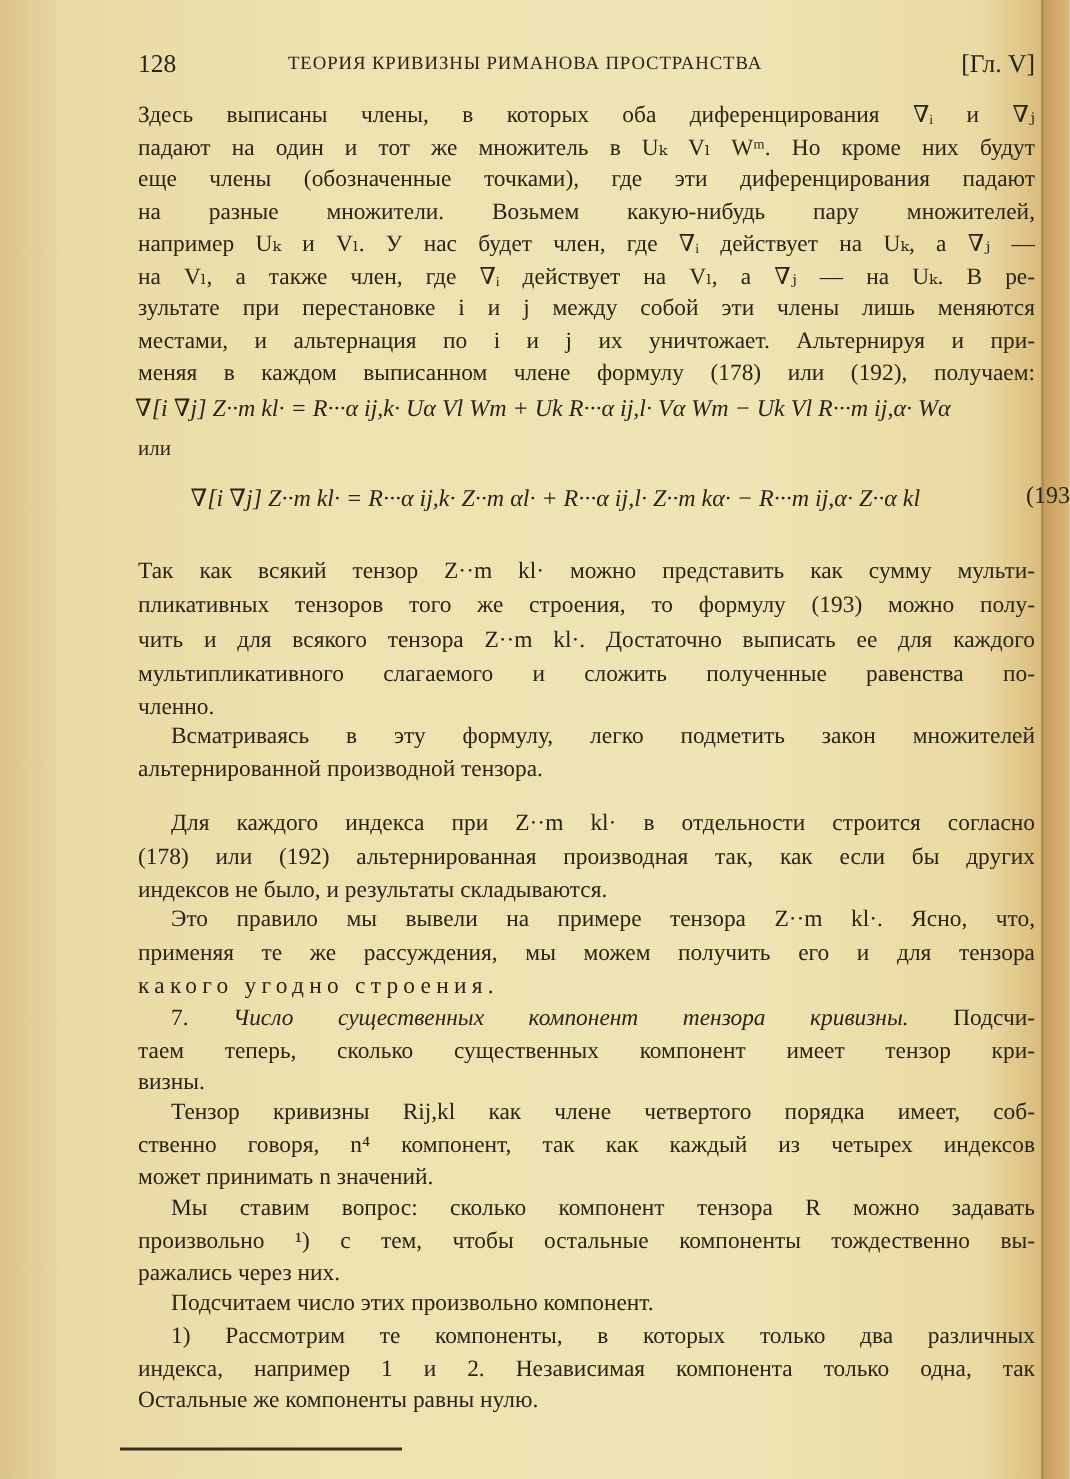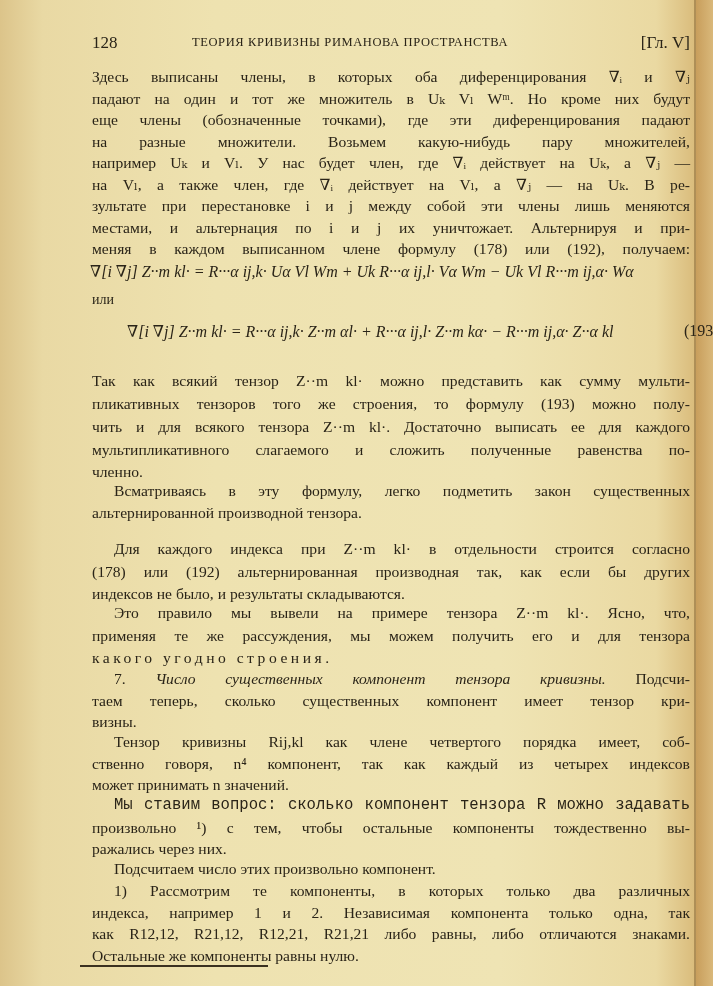--- a/index.html
+++ b/index.html
@@ -67,21 +67,21 @@
 
   <div class="text" style="top:370px;">
     <span class="line" style="height:23px">Так как всякий тензор Z··m kl· можно представить как сумму мульти-</span>
     <span class="line" style="height:23px">пликативных тензоров того же строения, то формулу (193) можно полу-</span>
     <span class="line" style="height:23px">чить и для всякого тензора Z··m kl·. Достаточно выписать ее для каждого</span>
     <span class="line">мультипликативного слагаемого и сложить полученные равенства по-</span>
     <span class="line last">членно.</span>
   </div>
 
   <div class="text" style="top:480px;">
-    <span class="line" style="padding-left:22px; box-sizing:border-box; width:598px;">Всматриваясь в эту формулу, легко подметить закон существенных</span>
+    <span class="line" style="padding-left:22px; box-sizing:border-box; width:598px;">Всматриваясь в эту формулу, легко подметить закон множителей</span>
     <span class="line last">альтернированной производной тензора.</span>
   </div>
 
   <div class="text" style="top:538px;">
     <span class="line" style="padding-left:22px; box-sizing:border-box; height:23px;">Для каждого индекса при Z··m kl· в отдельности строится согласно</span>
     <span class="line">(178) или (192) альтернированная производная так, как если бы других</span>
     <span class="line last">индексов не было, и результаты складываются.</span>
   </div>
 
   <div class="text" style="top:602px;">
@@ -100,30 +100,29 @@
     <span class="line last">визны.</span>
   </div>
 
   <div class="text" style="top:731px;">
     <span class="line" style="padding-left:22px; box-sizing:border-box;">Тензор кривизны Rij,kl как члене четвертого порядка имеет, соб-</span>
     <span class="line">ственно говоря, n⁴ компонент, так как каждый из четырех индексов</span>
     <span class="line last">может принимать n значений.</span>
   </div>
 
   <div class="text" style="top:795px;">
-    <span class="line" style="padding-left:22px; box-sizing:border-box;font-family:Liberation Mono, monospace;">Мы ставим вопрос: сколько компонент тензора R можно задавать</span>
+    <span class="line" style="padding-left:22px; box-sizing:border-box;">Мы ставим вопрос: сколько компонент тензора R можно задавать</span>
     <span class="line">произвольно ¹) с тем, чтобы остальные компоненты тождественно вы-</span>
     <span class="line last">ражались через них.</span>
   </div>
 
   <div class="text" style="top:858px;">
     <span class="line last" style="padding-left:22px; box-sizing:border-box;">Подсчитаем число этих произвольно компонент.</span>
   </div>
 
   <div class="text" style="top:880px;">
     <span class="line" style="padding-left:22px; box-sizing:border-box;">1) Рассмотрим те компоненты, в которых только два различных</span>
     <span class="line">индекса, например 1 и 2. Независимая компонента только одна, так</span>
-    <span class="line">как R12,12, R21,12, R12,21, R21,21 либо равны, либо отличаются знаками.</span>
     <span class="line last">Остальные же компоненты равны нулю.</span>
   </div>
 
   <div class="rule" style="top:965px;"></div>
 </div>
 
 </body></html>

